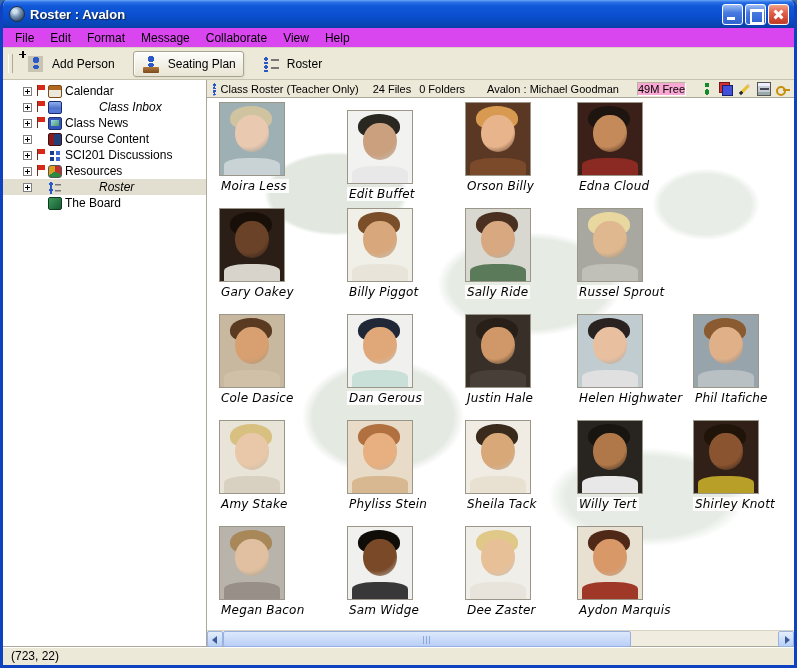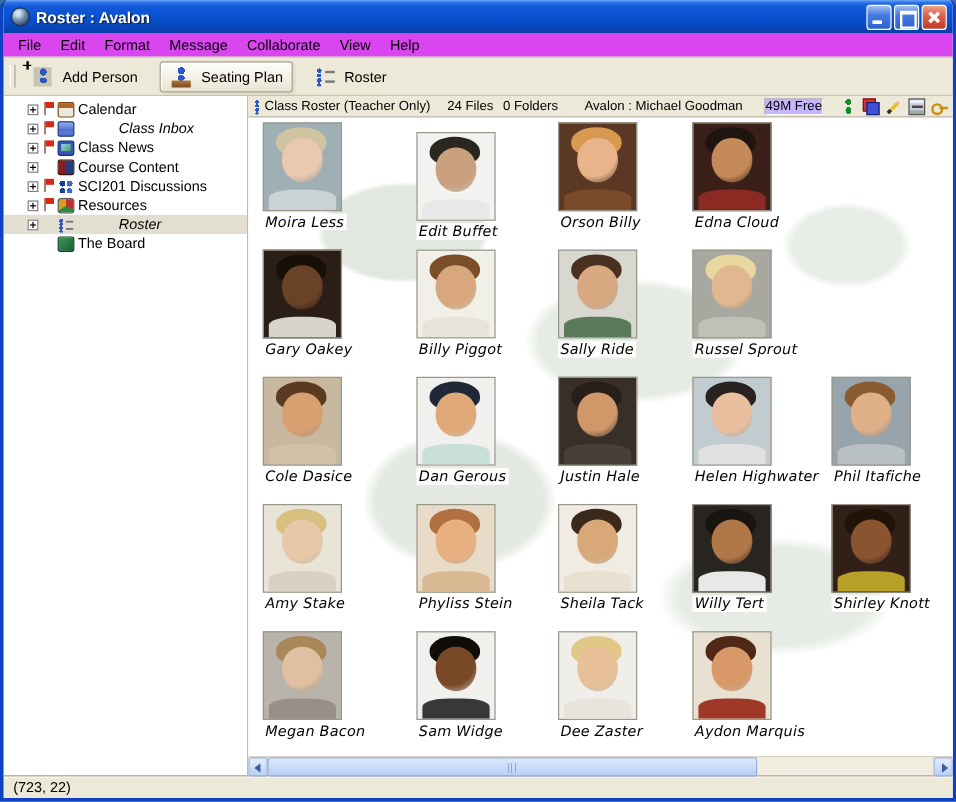--- a/index.html
+++ b/index.html
@@ -109,21 +109,21 @@
   .ic-board-icon{ background:linear-gradient(135deg,#3a9a5a,#1a5a32); border:1px solid #0e3a20; }
 
   
   .main{ flex:1; display:flex; flex-direction:column; min-width:0; background:#fff; }
   .phead{ height:18px; flex:0 0 18px; background:#ece9d8; border-bottom:1px solid #aca899;
     display:flex; align-items:center; font-size:11px; padding:0 4px; gap:6px; white-space:nowrap;}
   .phead .roster-glyph{ transform:scale(.8); transform-origin:left center; margin-right:-4px;}
   .ph-title{ margin-right:8px; }
   .ph-count{ margin-right:2px; }
   .ph-server{ margin-left:14px; }
-  .freebox{ margin-left:12px; width:96px; text-align:center; background:#c4b5fd;
+  .freebox{ margin-left:12px; width:96px; text-align:center; background:#f9a8d4;
     border:1px solid #b8b4a0; border-bottom-color:#fff; border-right-color:#fff; height:14px; line-height:13px;}
   .icband{ display:flex; align-items:center; gap:5px; margin-left:8px; }
   .hic{ width:14px; height:14px; display:inline-block; position:relative; }
   .hic-presence-icon{ background:
       radial-gradient(circle 2.5px at 7px 3px,#128a2a 99%,transparent 100%),
       radial-gradient(ellipse 4px 5px at 7px 10px,#128a2a 60%,transparent 61%); }
   .hic-protected-icon::before{ content:""; position:absolute; left:0; top:0; width:9px; height:9px; background:#d83030; border:1px solid #701818;}
   .hic-protected-icon::after{ content:""; position:absolute; right:0; bottom:0; width:9px; height:9px; background:#4050d8; border:1px solid #182070;}
   .hic-edit-pencil-icon::before{ content:""; position:absolute; left:0; top:6px; width:13px; height:3px;
     background:linear-gradient(90deg,#2a2a2a 0 3px,#e8c030 3px 11px,#e8b8a0 11px); transform:rotate(-45deg); }

